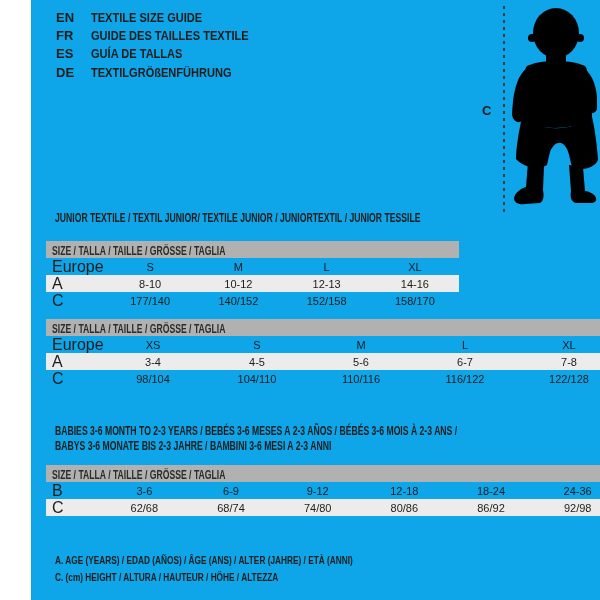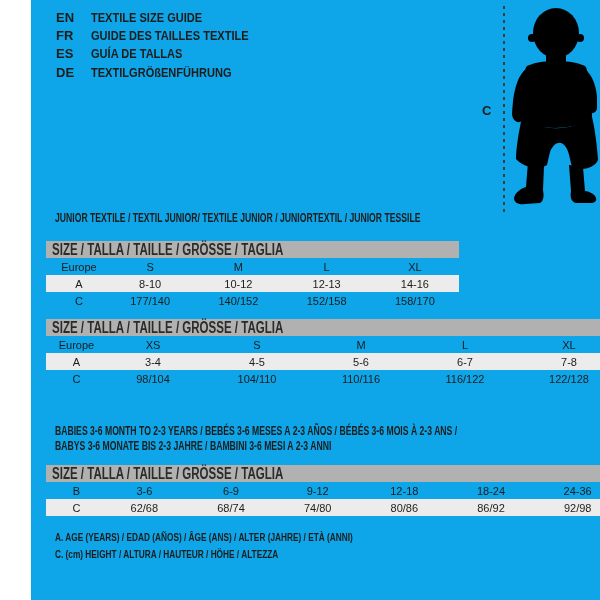--- a/index.html
+++ b/index.html
@@ -15,27 +15,27 @@
   .lang-row{display:flex;height:18.4px;align-items:center;font-weight:bold;font-size:13px;}
   .lang-code{width:35px;}
   
   .dash-line{position:absolute;left:472px;top:6px;width:2px;height:207px;
              background:repeating-linear-gradient(to bottom,#3c3c3c 0 3px,transparent 3px 7px);}
   .c-label{position:absolute;left:451px;top:103px;font-weight:bold;font-size:13px;}
   .baby{position:absolute;left:481px;top:7px;}
   
   .table-block{position:absolute;left:15px;}
   .tbl-title{font-weight:bold;font-size:12px;margin-left:9px;line-height:14.5px;}
-  .size-bar{height:17px;display:flex;align-items:center;padding-left:6px;
-            font-weight:bold;font-size:16px;color:#2b2b29;}
+  .size-bar{height:17px;display:flex;align-items:flex-end;padding-left:6px;
+            font-weight:bold;font-size:12px;color:#2b2b29;}
   .row{display:grid;height:17px;align-items:center;font-size:11px;}
   .cell{text-align:center;}
-  .cell.label{text-align:center;padding-left:6px;font-size:11px;}
+  .cell.label{text-align:left;padding-left:6px;font-size:16px;}
   
-  .legend{position:absolute;left:24px;top:531px;}
+  .legend{position:absolute;left:24px;top:554px;}
   .legend-line{height:17.3px;font-weight:bold;font-size:11.5px;}
 </style>
 </head>
 <body>
 
 <div class="page">
 
   <div class="langs">
       <div class="lang-row">
         <span class="lang-code">EN</span>

